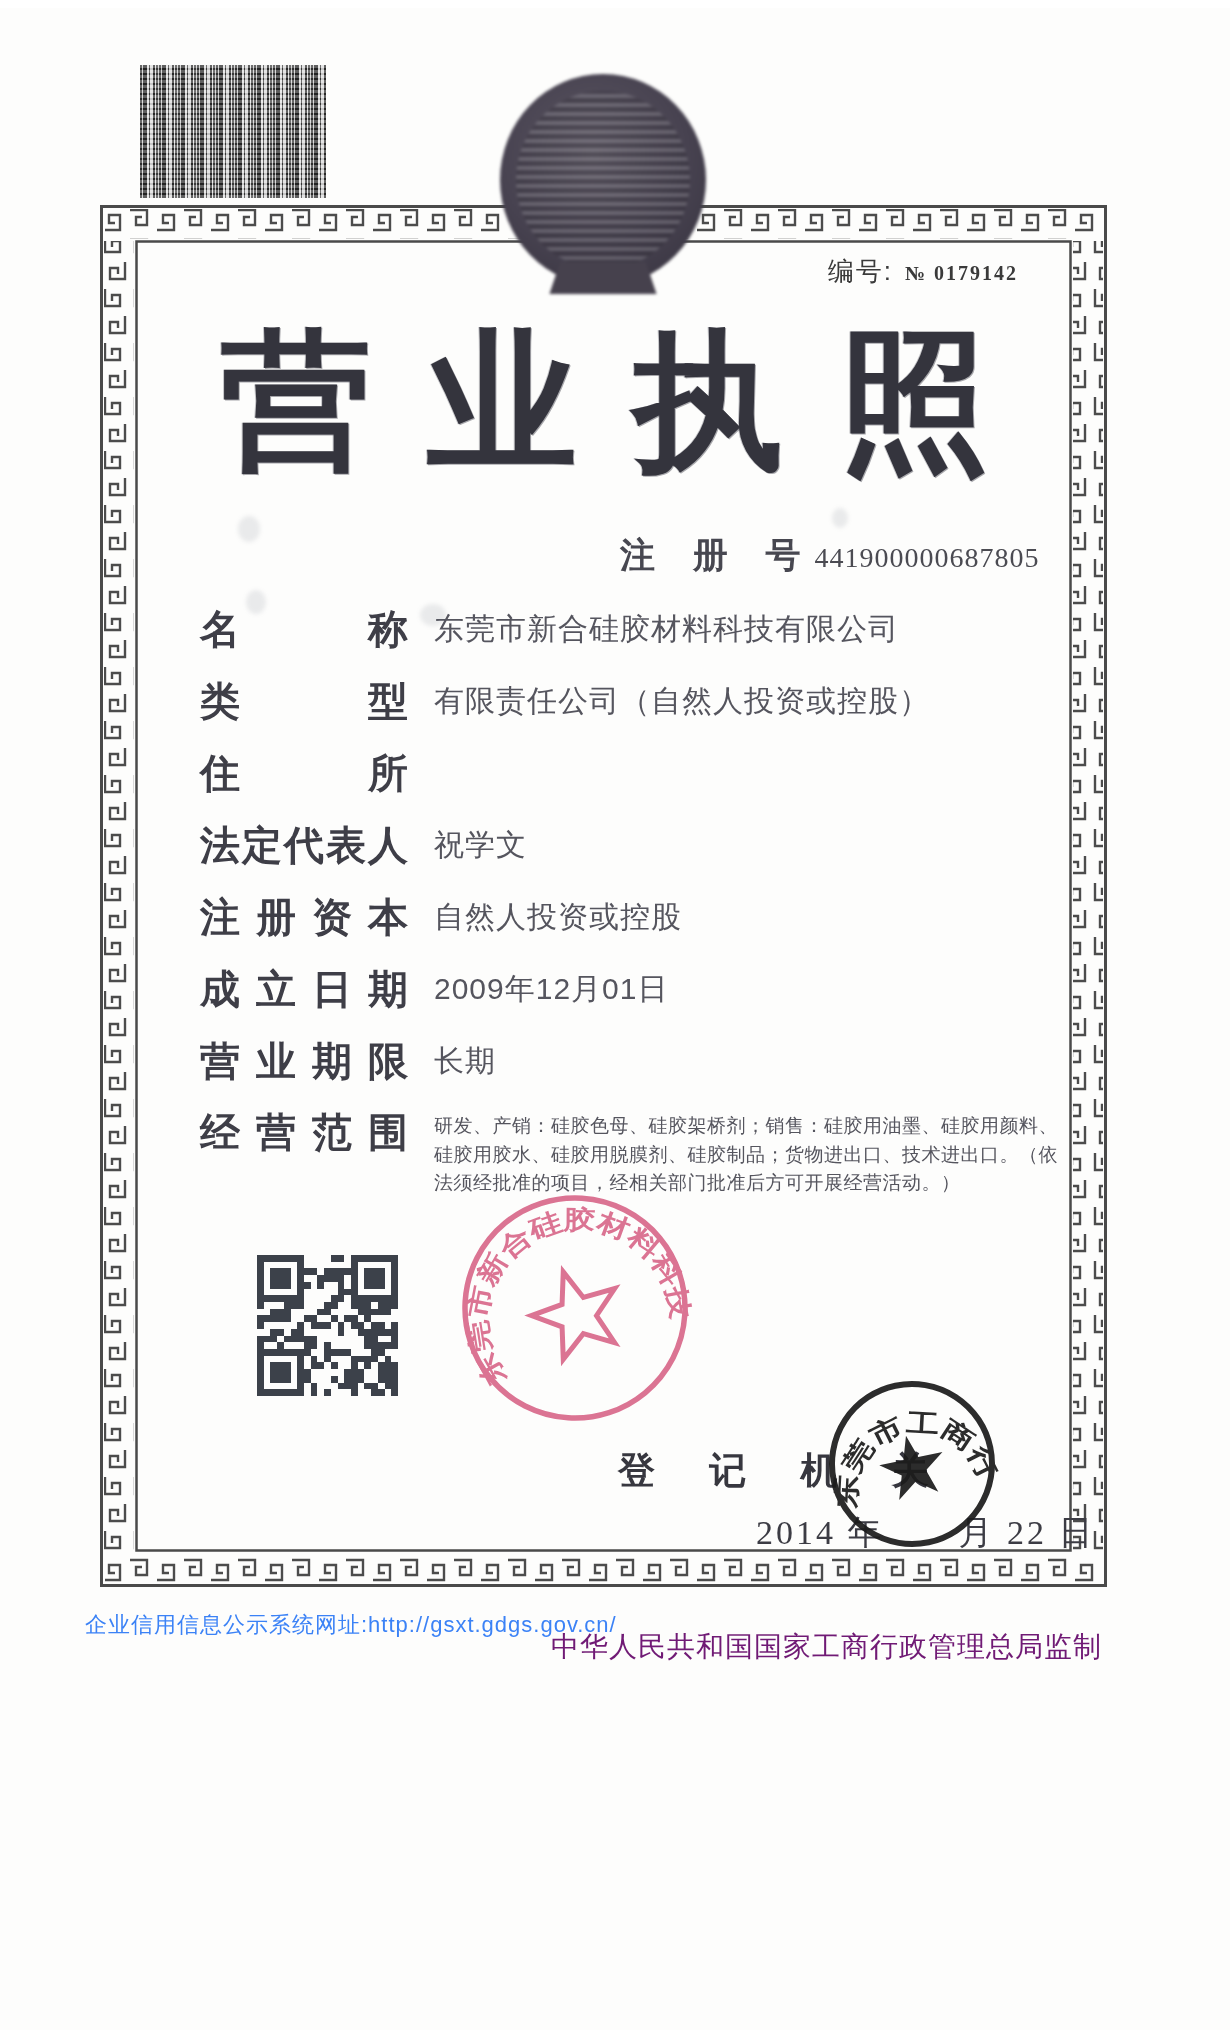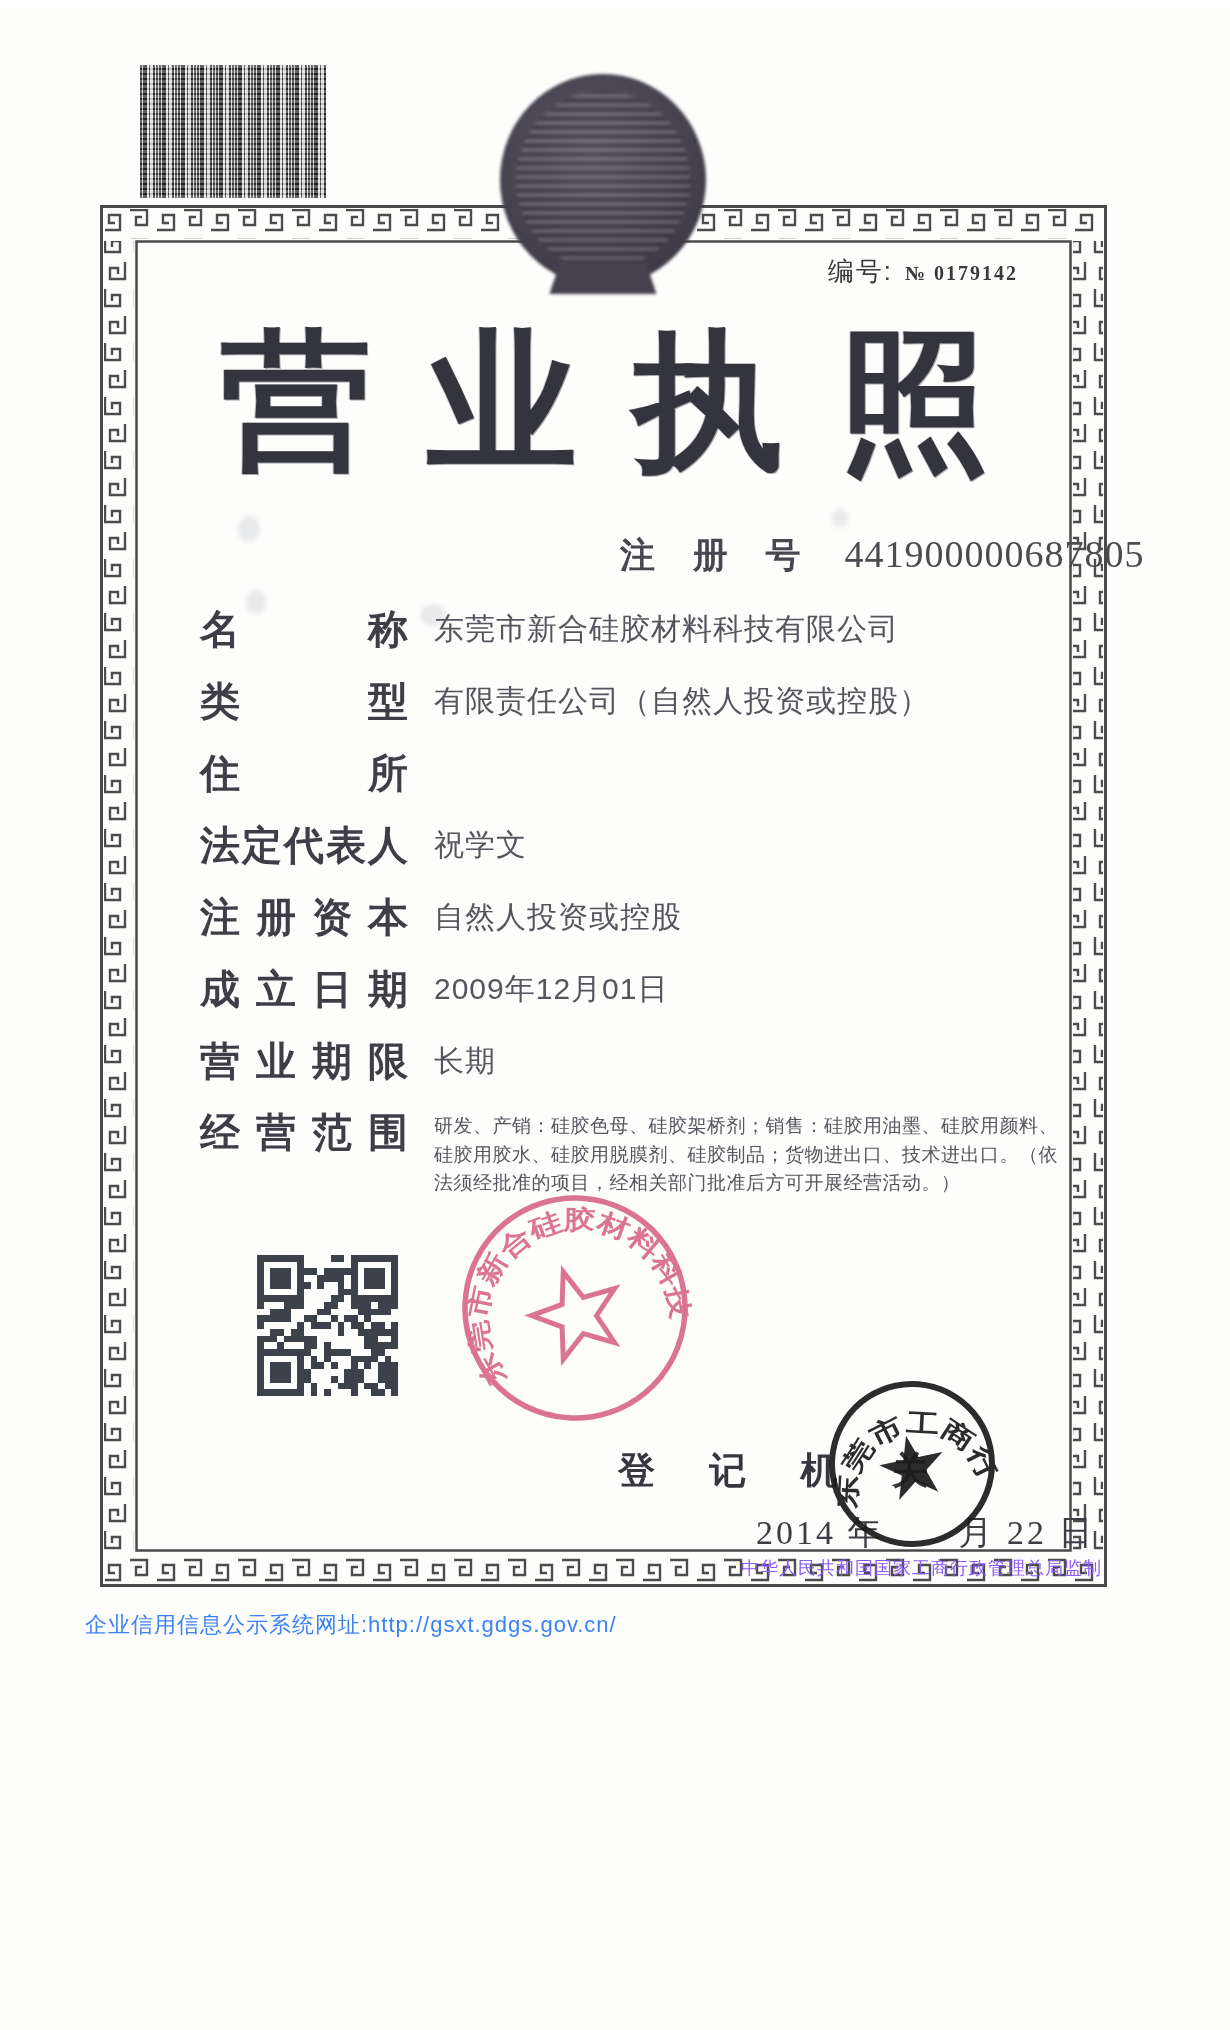--- a/index.html
+++ b/index.html
@@ -39,23 +39,23 @@
   .serial .no{font-family:"Liberation Serif","DejaVu Serif",serif;font-weight:bold;font-size:20px;}
   
   .title{
     position:absolute;left:120px;top:318px;width:970px;
     display:flex;justify-content:center;gap:56px;
     font-size:150px;font-weight:900;color:#30303a;line-height:1;
     text-shadow:1px 1px 0 rgba(80,80,90,.5), -1px 0 0 rgba(90,90,100,.35);
     filter:contrast(.95);
   }
   
-  .regline{position:absolute;left:620px;top:524px;display:flex;align-items:baseline;gap:30px;}
+  .regline{position:absolute;left:620px;top:524px;display:flex;align-items:baseline;}
   .regline .rlabel{font-size:35px;font-weight:700;color:#474750;letter-spacing:14px;white-space:nowrap;}
-  .regline .rno{font-size:38px;color:#4b4b52;font-family:"Liberation Serif","DejaVu Serif",serif;letter-spacing:1px;}
+  .regline .rno{font-size:28px;color:#4b4b52;font-family:"Liberation Serif","DejaVu Serif",serif;letter-spacing:1px;}
   
   .fields{position:absolute;left:200px;top:598px;width:880px;display:flex;flex-direction:column;gap:26px;}
   .frow{display:flex;align-items:center;min-height:46px;}
   .flabel{width:208px;display:flex;justify-content:space-between;flex-shrink:0;
     font-size:40px;font-weight:600;color:#3e3e47;line-height:1.1;}
   .fvalue{margin-left:26px;font-size:30px;color:#55555e;letter-spacing:1px;white-space:nowrap;}
   .frow.scope{align-items:flex-start;}
   .frow.scope .fvalue{font-size:19px;line-height:1.5;white-space:normal;width:626px;
     letter-spacing:.5px;margin-top:2px;}
   
@@ -67,21 +67,21 @@
   
   .seal-red{position:absolute;left:455px;top:1180px;transform:rotate(-18deg);opacity:.82;}
   .seal-black{position:absolute;left:822px;top:1366px;transform:rotate(-12deg);opacity:.92;}
   
   .registrar{position:absolute;left:618px;top:1438px;font-size:37px;font-weight:700;
     color:#37373f;letter-spacing:22px;white-space:nowrap;}
   .issue-date{position:absolute;left:756px;top:1502px;font-size:34px;color:#3c3c44;
     letter-spacing:3px;white-space:nowrap;font-family:"Liberation Serif","DejaVu Serif",serif;}
   
   .footer-left{position:absolute;left:85px;top:1602px;font-size:22px;color:#3b82f6;letter-spacing:1px;}
-  .footer-right{position:absolute;right:128px;top:1548px;font-size:18px;color:#8b5cf6;letter-spacing:1px;}
+  .footer-right{position:absolute;right:128px;top:1620px;font-size:28px;color:#701a75;letter-spacing:1px;}
   
   .smudge{position:absolute;background:rgba(90,95,115,.12);border-radius:50%;filter:blur(2px);}
 </style>
 </head>
 <body>
 
 <div class="page">
 
   <div class="barcode"></div>
 

